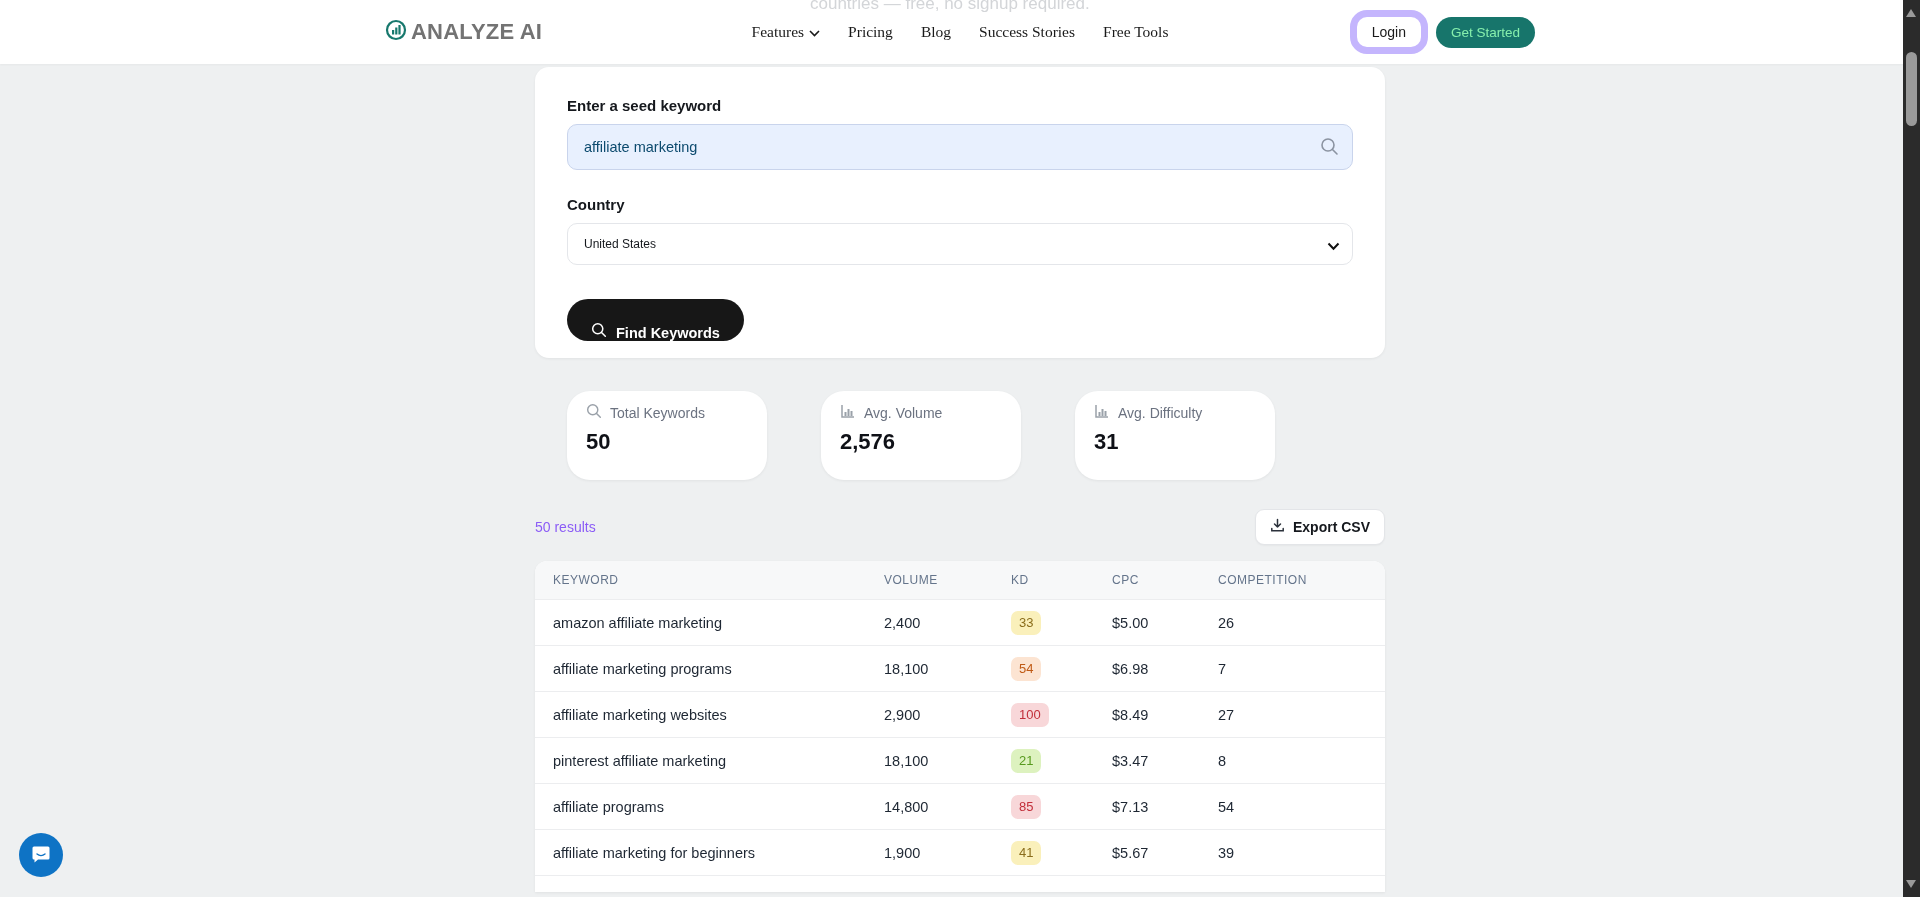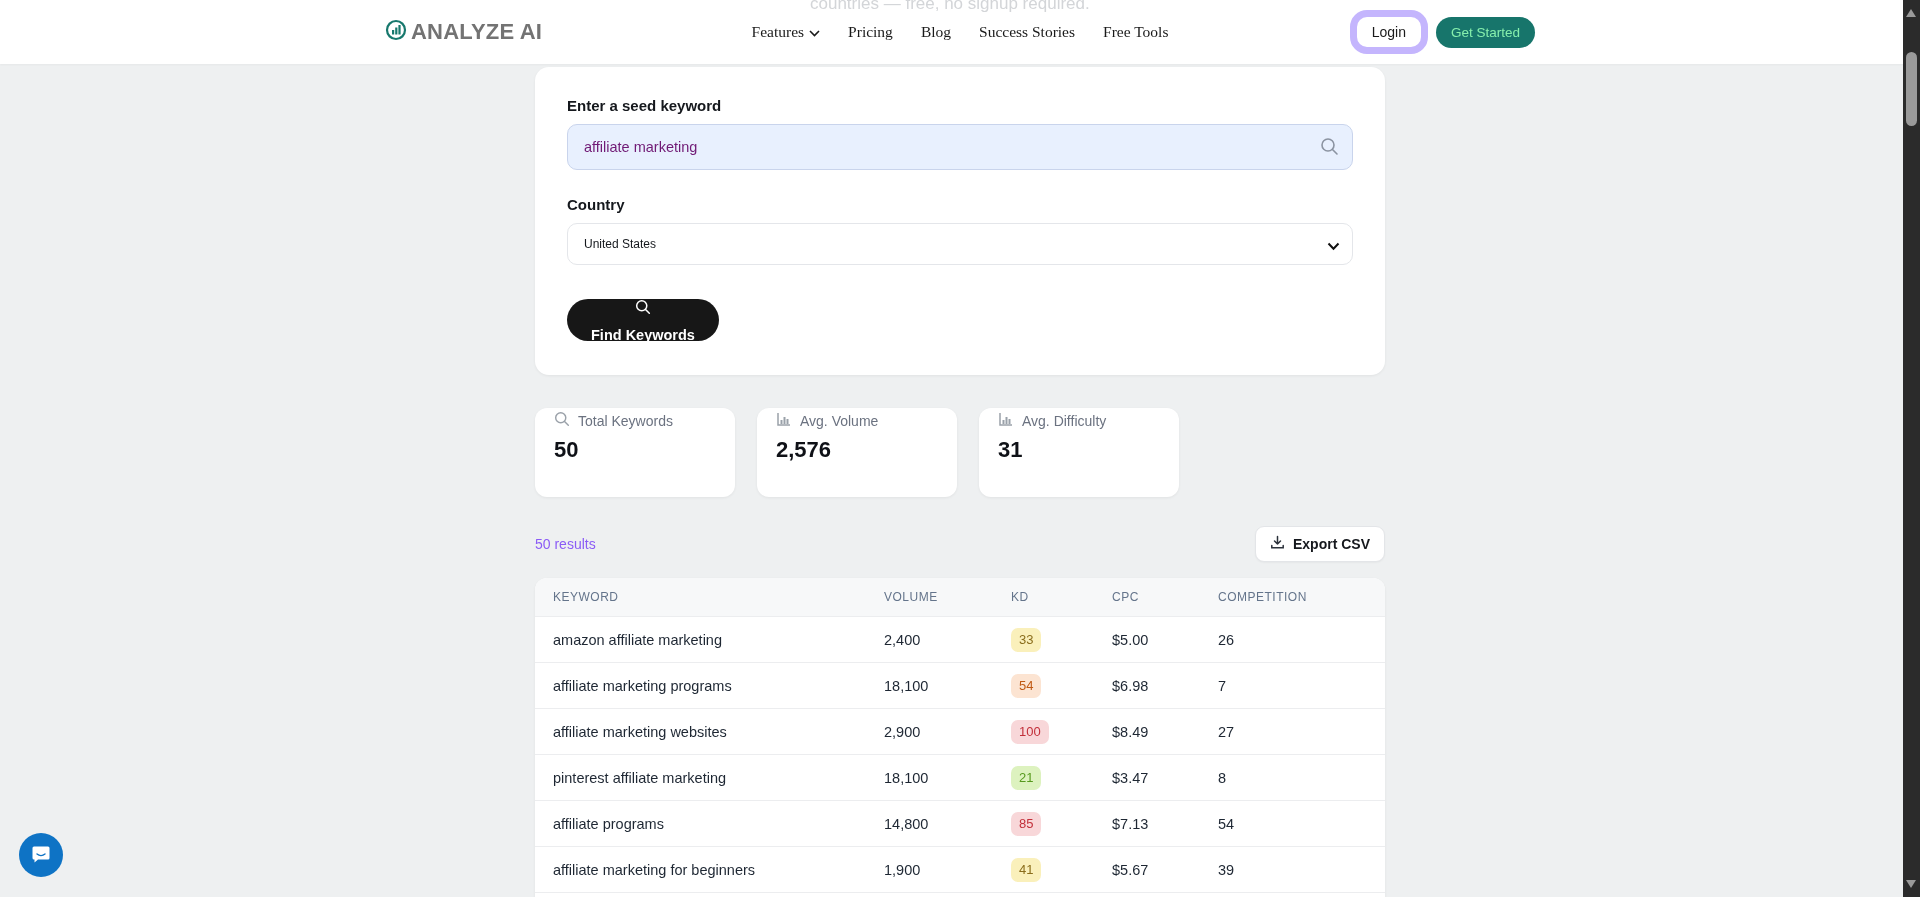--- a/index.html
+++ b/index.html
@@ -25,42 +25,42 @@
   .nav-links { display:flex; align-items:center; gap:28px; font-family:"Liberation Serif", serif; font-size:15.5px; color:#1a1a1a; }
   .nav-link { display:flex; align-items:center; gap:5px; cursor:pointer; }
   .auth { position:absolute; right:0; display:flex; align-items:center; gap:8px; font-family:"Liberation Serif", serif; }
   .login-btn { background:#fff; border:7px solid #c4b5fd; border-radius:17px; padding:7px 15px; font-size:14px; color:#1a1a1a; cursor:pointer; }
   .get-started-btn { background:#17756b; color:#86efac; border:none; border-radius:17px; padding:8px 15px; font-size:13.5px; font-weight:normal; cursor:pointer; }
 
   
   .content { width:850px; margin:3px auto 0; }
 
   
-  .form-card { background:#fff; border-radius:14px; padding:30px 32px 34px;
+  .form-card { background:#fff; border-radius:14px; padding:30px 32px 16px;
     box-shadow:0 1px 3px rgba(0,0,0,0.06); }
   .field-label { font-size:15px; font-weight:bold; color:#15181d; margin-bottom:10px; }
   .keyword-input { width:100%; height:46px; background:#e8f0fe; border:1px solid #c9d4ec;
-    border-radius:10px; padding:0 44px 0 16px; font-size:14.5px; color:#701a75;
+    border-radius:10px; padding:0 44px 0 16px; font-size:14.5px; color:#0c4a6e;
     font-family:"Liberation Sans", sans-serif; outline:none; }
   .input-wrap { position:relative; margin-bottom:26px; }
   .input-search-icon { position:absolute; right:14px; top:13px; }
   .select-wrap { position:relative; }
   .country-select { width:100%; height:42px; background:#fff; border:1px solid #e4e6ea;
     border-radius:10px; padding:0 36px 0 16px; font-size:12px; color:#15181d;
     appearance:none; -webkit-appearance:none; font-family:"Liberation Sans", sans-serif; outline:none; }
   .select-chevron { position:absolute; right:13px; top:14px; pointer-events:none; }
-  .find-btn { margin-top:34px; display:inline-flex; align-items:center; gap:9px;
+  .find-btn { margin-top:34px; display:inline-flex; align-items:flex-end; gap:9px;
     background:#171717; color:#fff; border:none; border-radius:22px; height:42px;
     padding:0 24px; font-size:14.5px; font-weight:bold; cursor:pointer;
-    font-family:"Liberation Sans", sans-serif;flex-direction:column; }
+    font-family:"Liberation Sans", sans-serif; }
 
   
   .stats { display:flex; gap:22px; margin-top:33px; }
-  .stat-card { width:200px; height:89px; background:#fff; border-radius:12px;
-    padding:3px 19px; box-shadow:0 1px 3px rgba(0,0,0,0.06); }
+  .stat-card { width:200px; height:89px; background:#fff; border-radius:23px;
+    padding:12px 19px; box-shadow:0 1px 3px rgba(0,0,0,0.06);margin-left:32px; }
   .stat-top { display:flex; align-items:center; gap:8px; font-size:14px; color:#6b7280; }
   .stat-value { margin-top:7px; font-size:22px; font-weight:bold; color:#0f1117; }
 
   
   .results-bar { display:flex; align-items:center; justify-content:space-between; margin-top:29px; }
   .results-count { font-size:14px; color:#8b5cf6; }
   .export-btn { display:inline-flex; align-items:center; gap:8px; background:#fff;
     border:1px solid #e3e5e8; border-radius:9px; padding:8px 14px; font-size:14px;
     color:#15181d; cursor:pointer; font-family:"Liberation Sans", sans-serif;
     box-shadow:0 1px 2px rgba(0,0,0,0.04);font-weight:bold; }

